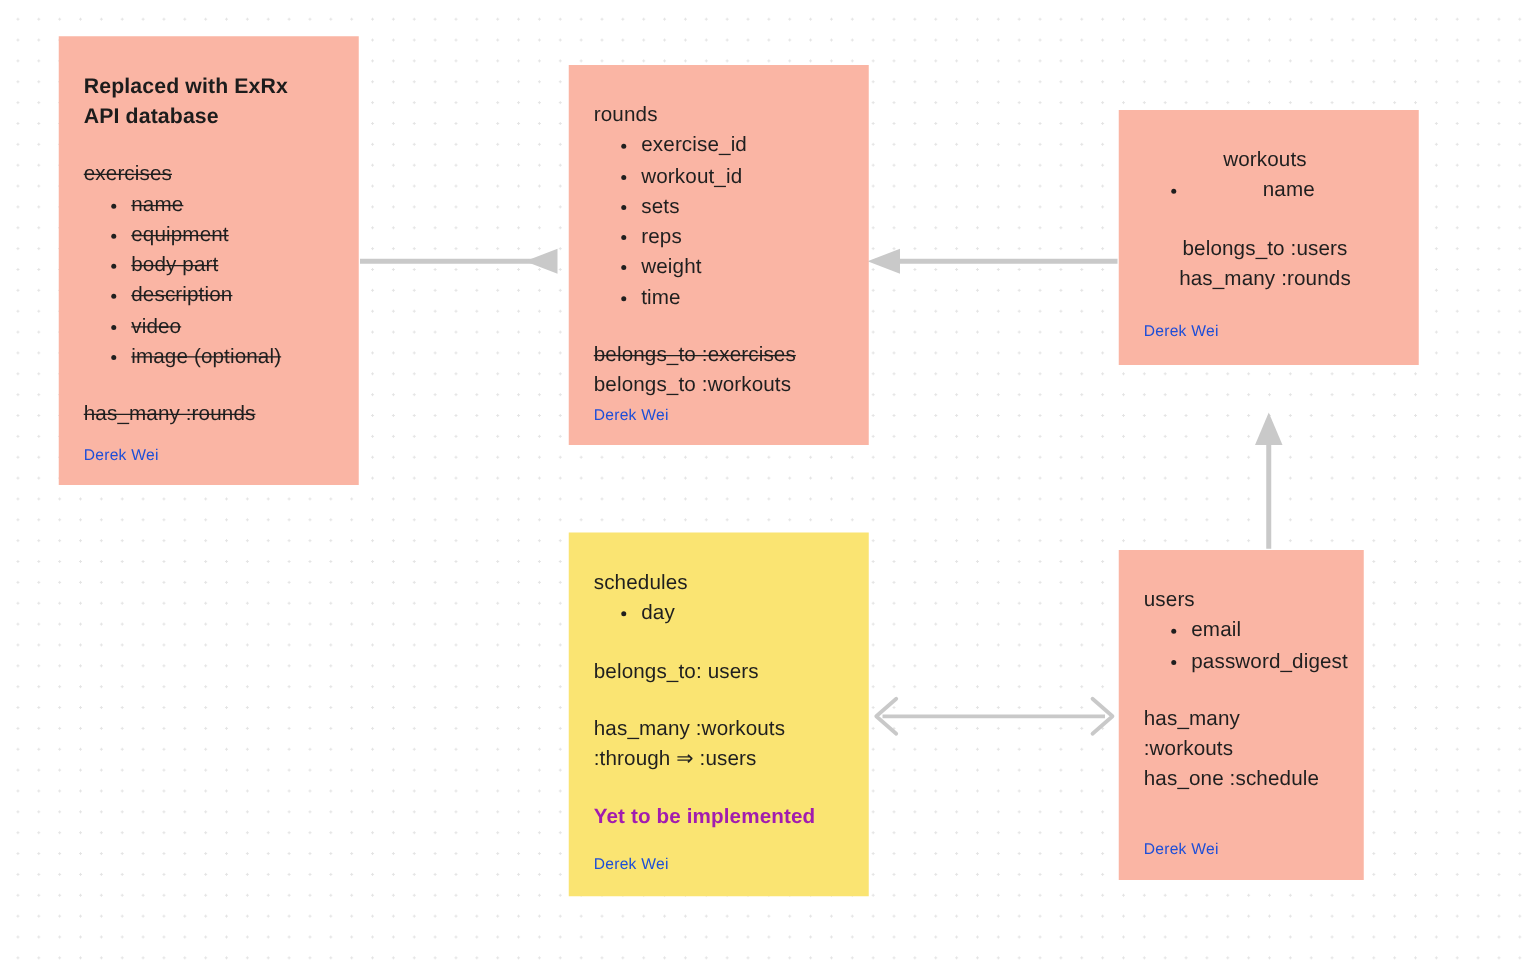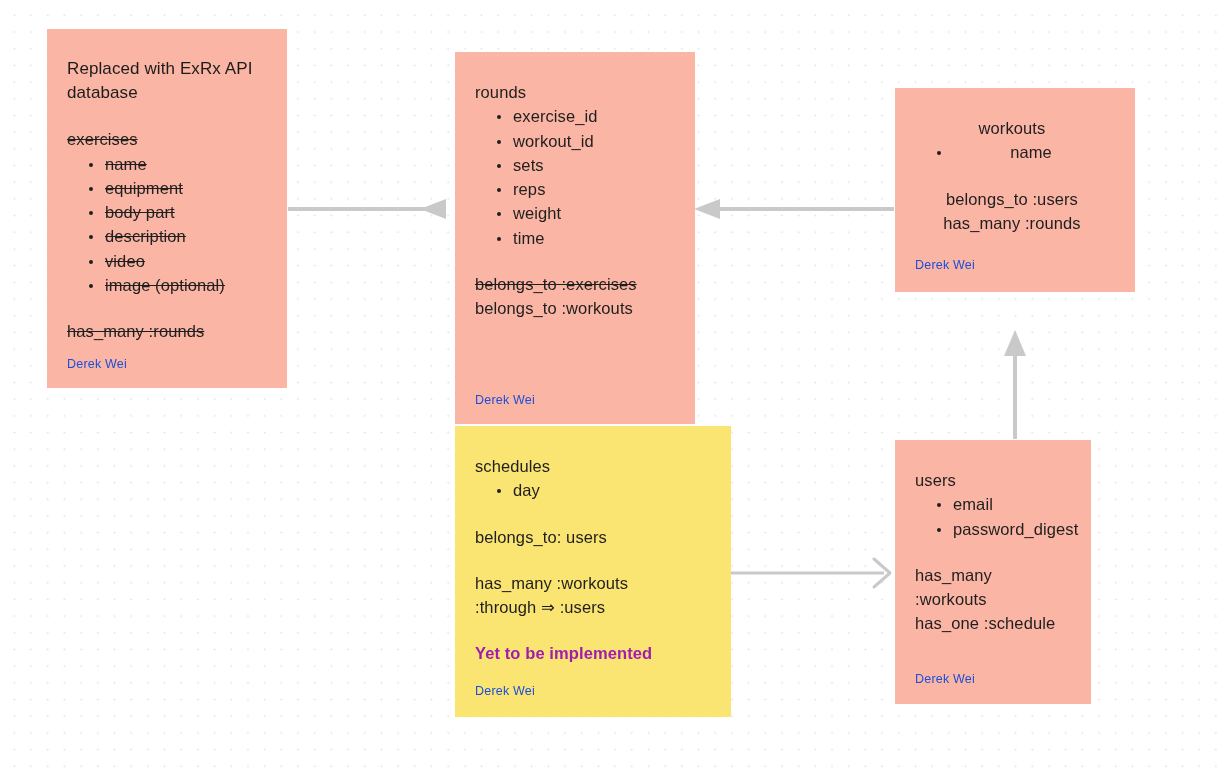--- a/index.html
+++ b/index.html
@@ -44,21 +44,21 @@
     padding: 28px 26px 14px 20px;
     color: #1f1f1f;
     font-size: 16.5px;
     line-height: 1.47;
     letter-spacing: 0.1px;
   }
   .card.salmon { background-color: #fab5a4; }
   .card.yellow { background-color: #fae472; }
 
   .card-title-bold {
-    font-weight: normal;
+    font-weight: bold;
     font-size: 17px;
     line-height: 1.42;
     margin: 0 0 0 0;
     color: #1c1c1c;
   }
 
   .entity {
     margin: 0;
     padding: 0;
     font-weight: normal;
@@ -100,23 +100,23 @@
     position: absolute;
     left: 20px;
     font-size: 12.5px;
     color: #1d4ed8;
     letter-spacing: 0.2px;
     line-height: 1;
   }
 
   
   #card-exercises { left: 47px;  top: 29px;  width: 240px; height: 359px; }
-  #card-rounds    { left: 455px; top: 52px;  width: 240px; height: 372px; }
+  #card-rounds    { left: 455px; top: 52px;  width: 240px; height: 304px; }
   #card-workouts  { left: 895px; top: 88px;  width: 240px; height: 204px; text-align: center; }
-  #card-schedules { left: 455px; top: 426px; width: 276px; height: 291px; }
+  #card-schedules { left: 455px; top: 426px; width: 240px; height: 291px; }
   #card-users     { left: 895px; top: 440px; width: 196px; height: 264px; }
 
   #card-exercises .author { bottom: 18px; }
   #card-rounds    .author { bottom: 18px; }
   #card-workouts  .author { bottom: 21px; }
   #card-schedules .author { bottom: 20px; }
   #card-users     .author { bottom: 19px; }
 </style>
 </head>
 <body>

